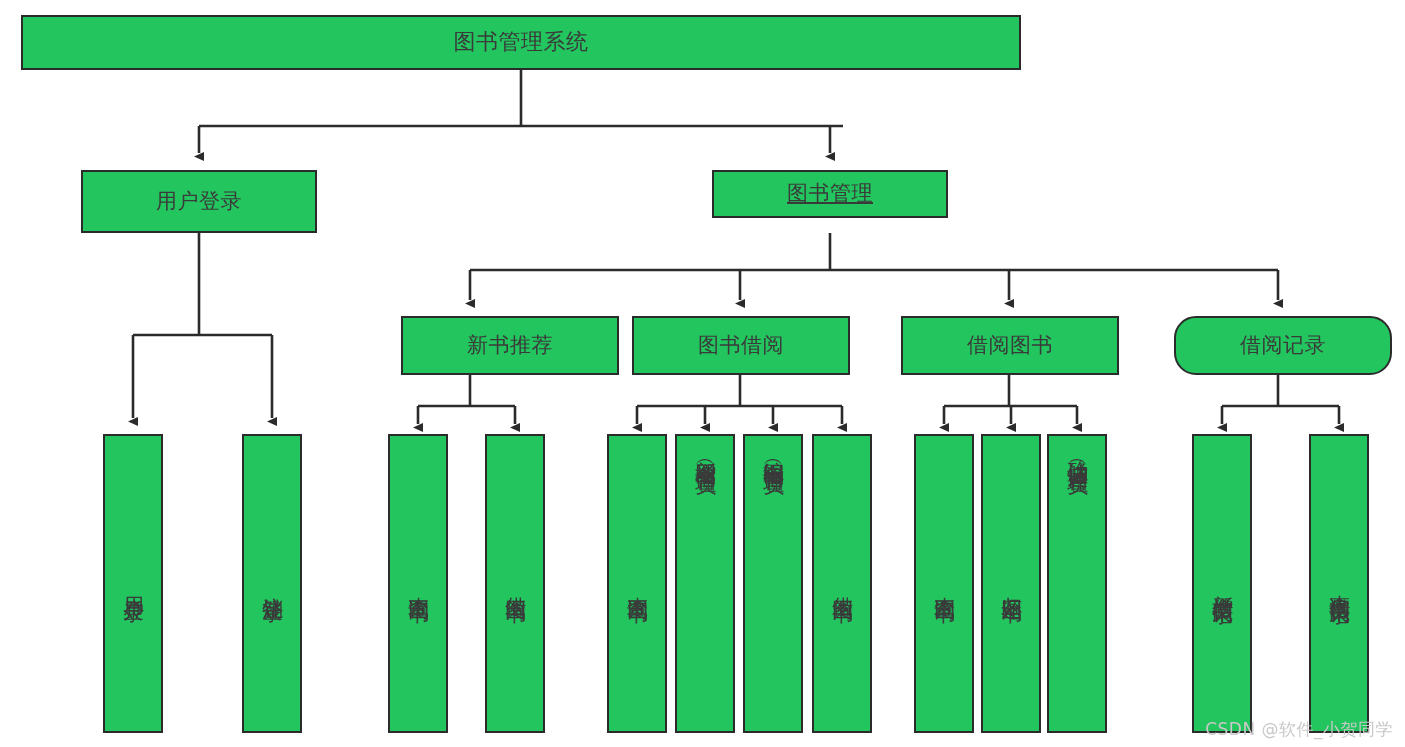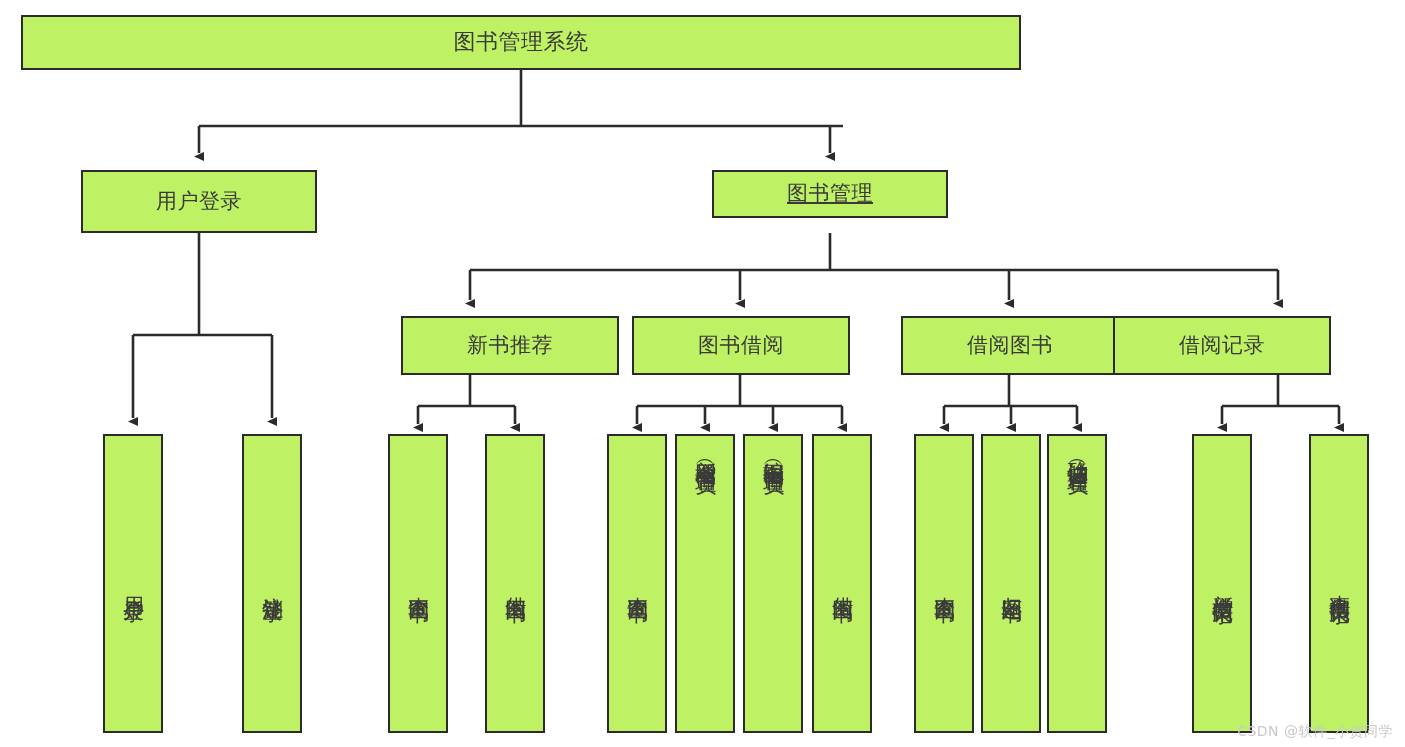--- a/index.html
+++ b/index.html
@@ -21,21 +21,21 @@
     position: absolute;
     left: 0;
     top: 0;
     width: 1405px;
     height: 747px;
     pointer-events: none;
   }
   .node {
     position: absolute;
     box-sizing: border-box;
-    background: #bef264;
+    background: #22c55e;
     border: 2px solid #2b2b2b;
     display: flex;
     align-items: center;
     justify-content: center;
     color: #3a3a3a;
     z-index: 2;
   }
   .node .lbl {
     display: block;
     text-align: center;
@@ -65,21 +65,21 @@
     white-space: nowrap;
   }
   .node.vert.centered {
     align-items: center;
     padding-top: 0;
   }
   .watermark {
     position: absolute;
     right: 12px;
     bottom: 6px;
-    font-size: 14px;
+    font-size: 17px;
     color: #c9c9c9;
     white-space: nowrap;
     z-index: 3;
     letter-spacing: 0.5px;
   }
 </style>
 </head>
 <body>
 
 <div id="canvas">
@@ -147,21 +147,21 @@
 
   <div class="node horiz" style="left:361px; top:316px; width:218px; height:59px;margin-left:40px;">
     <span class="lbl">新书推荐</span>
   </div>
   <div class="node horiz" style="left:632px; top:316px; width:218px; height:59px;">
     <span class="lbl">图书借阅</span>
   </div>
   <div class="node horiz" style="left:901px; top:316px; width:218px; height:59px;">
     <span class="lbl">借阅图书</span>
   </div>
-  <div class="node horiz" style="left:1113px; top:316px; width:218px; height:59px;">
+  <div class="node horiz" style="left:1174px; top:316px; width:218px; height:59px;border-radius:22px;">
     <span class="lbl">借阅记录</span>
   </div>
 
   <div class="node vert centered" style="left:103px; top:434px; width:60px; height:299px;">
     <span class="lbl">用户登录</span>
   </div>
   <div class="node vert centered" style="left:242px; top:434px; width:60px; height:299px;">
     <span class="lbl">注销登录</span>
   </div>
 

